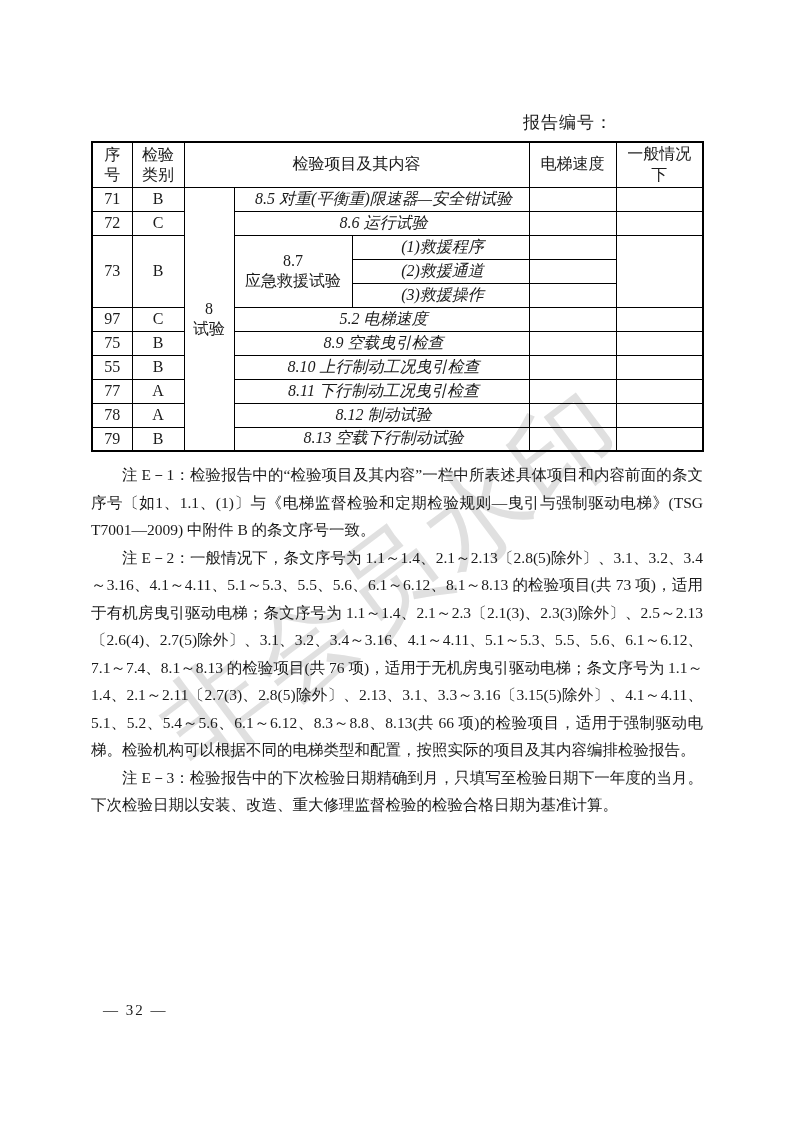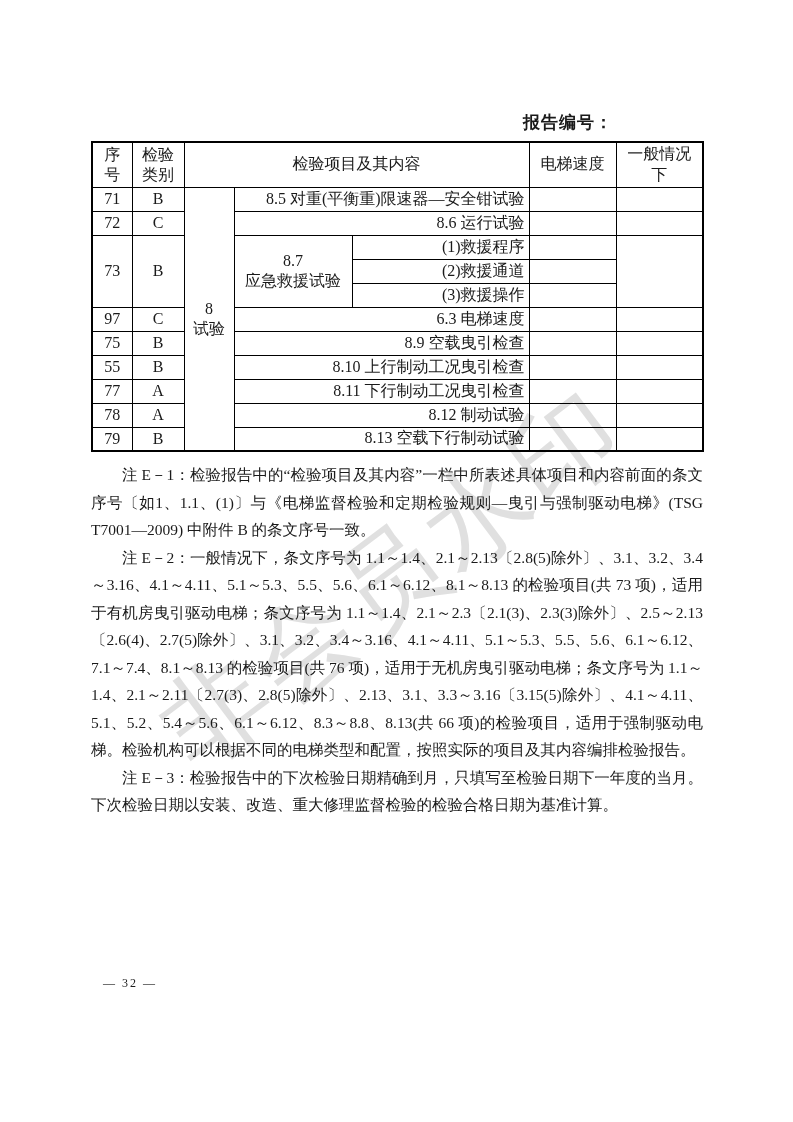--- a/index.html
+++ b/index.html
@@ -26,21 +26,20 @@
     white-space: nowrap;
     user-select: none;
   }
   .content { position: relative; z-index: 1; }
   .report-no {
     position: absolute;
     left: 523px;
     top: 111px;
     font-size: 17px;
     letter-spacing: 1px;
-    font-weight: bold;
   }
   table.insp {
     position: absolute;
     left: 91px;
     top: 141px;
     border-collapse: collapse;
     border: 2px solid #000;
     table-layout: fixed;
     width: 611px;
     font-size: 16px;
@@ -49,37 +48,37 @@
     border: 1px solid #000;
     font-weight: normal;
     padding: 0 4px;
     vertical-align: middle;
     background: transparent;
     overflow: hidden;
   }
   table.insp tr.hdr { height: 45px; }
   table.insp tr.row { height: 24px; }
   .tc { text-align: center; }
-  .tl { text-align: right; padding-left: 8px !important; }
+  .tl { text-align: center; padding-left: 8px !important; font-style: italic; }
   .pre { white-space: pre-line; line-height: 20px; }
   .notes {
     position: absolute;
     left: 91px;
     top: 461px;
     width: 612px;
     font-size: 15.5px;
     line-height: 27.5px;
     text-align: justify;
   }
   .notes p { text-indent: 2em; margin: 0; }
   .page-num {
     position: absolute;
     left: 103px;
-    top: 976px;
-    font-size: 12px;
+    top: 1002px;
+    font-size: 15px;
     letter-spacing: 2px;
   }
 </style>
 </head>
 <body>
 
 <div class="watermark">非会员水印</div>
 
 <div class="content">
 
@@ -138,21 +137,21 @@
       <td></td>
     </tr>
     <tr class="row">
       <td class="tl">(3)救援操作</td>
       <td></td>
     </tr>
 
     <tr class="row">
       <td class="tc">97</td>
       <td class="tc">C</td>
-      <td class="tl" colspan="2">6.3 电梯速度</td>
+      <td class="tl" colspan="2">5.2 电梯速度</td>
       <td></td>
       <td></td>
     </tr>
 
     <tr class="row">
       <td class="tc">75</td>
       <td class="tc">B</td>
       <td class="tl" colspan="2">8.9 空载曳引检查</td>
       <td></td>
       <td></td>

